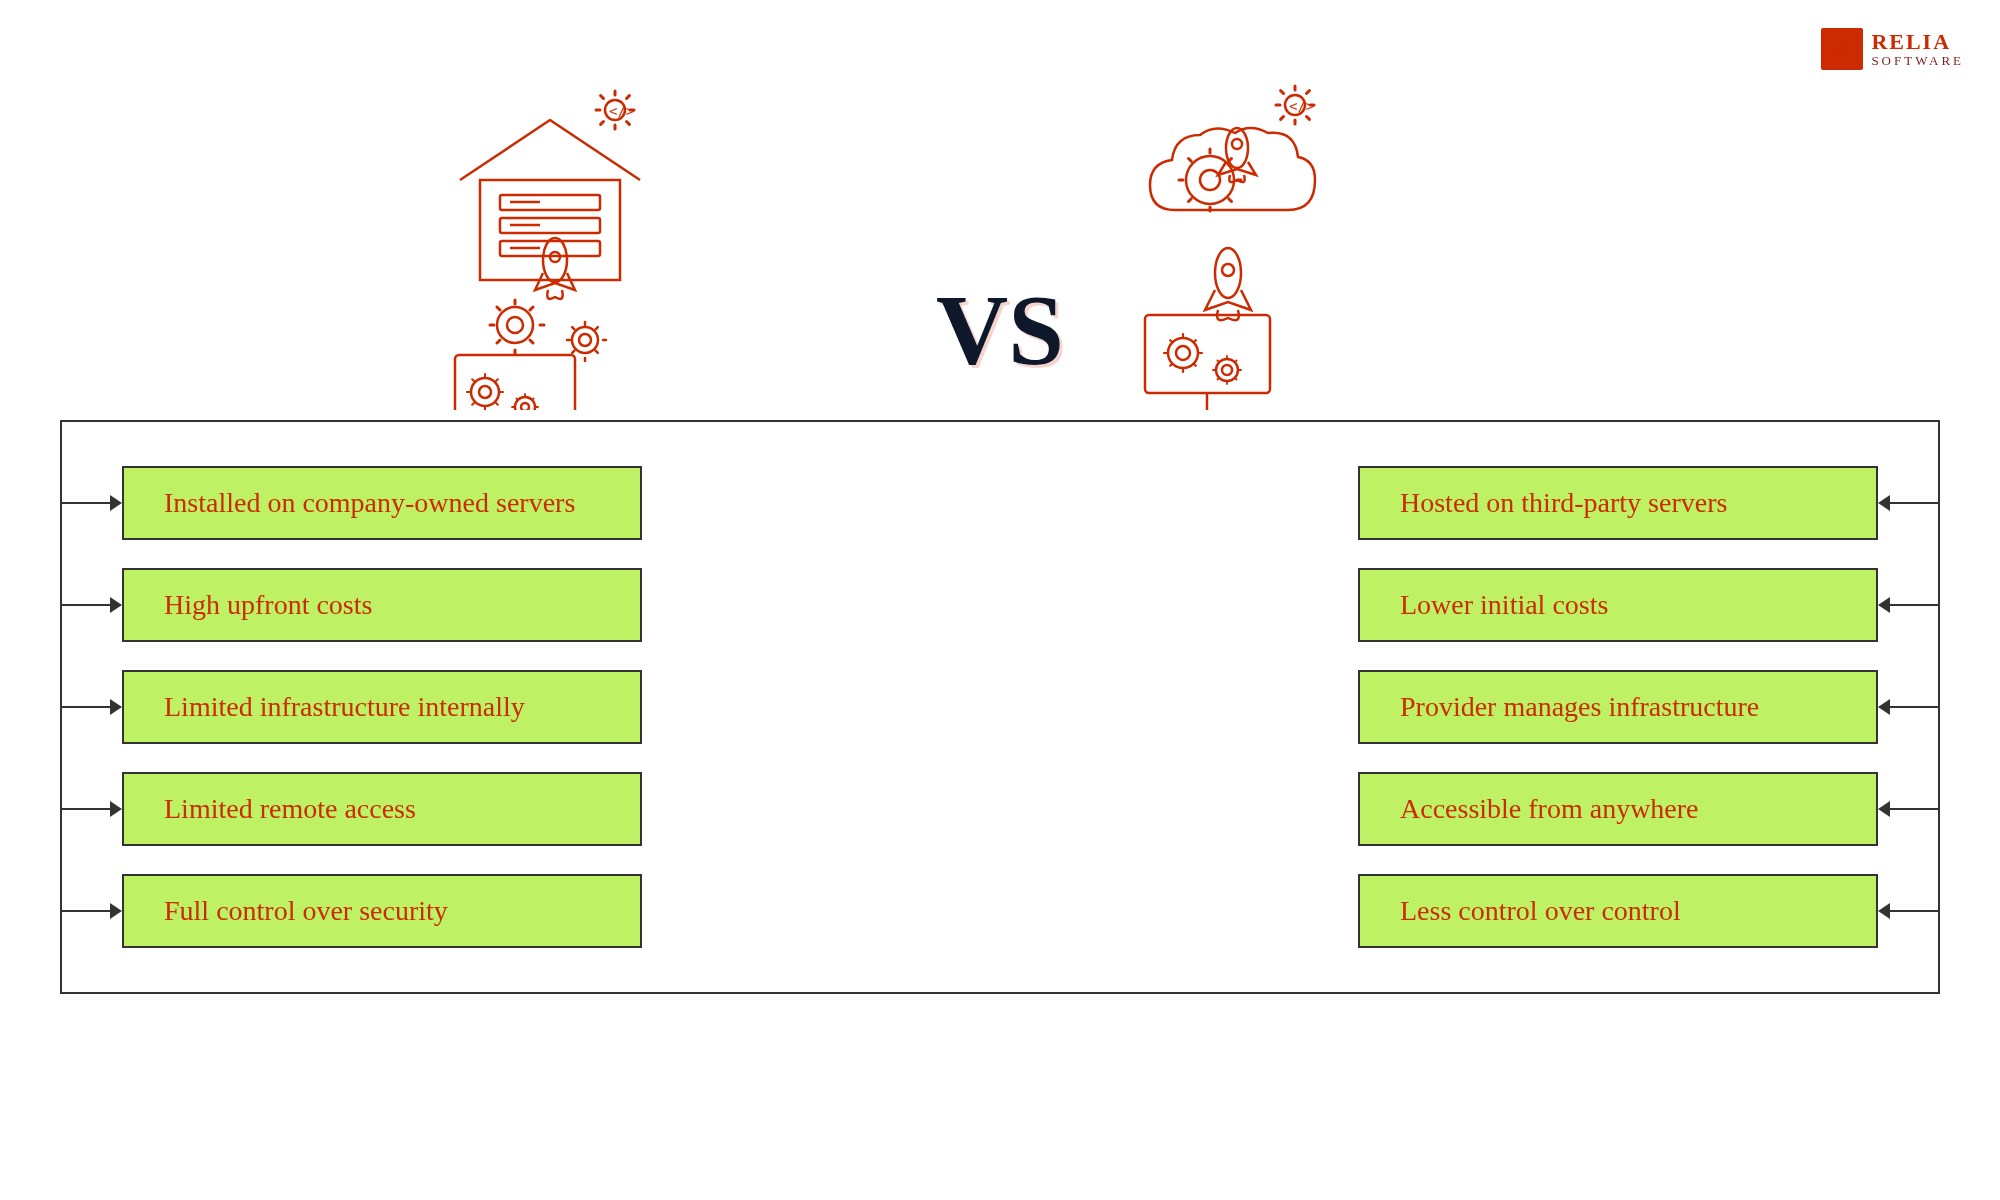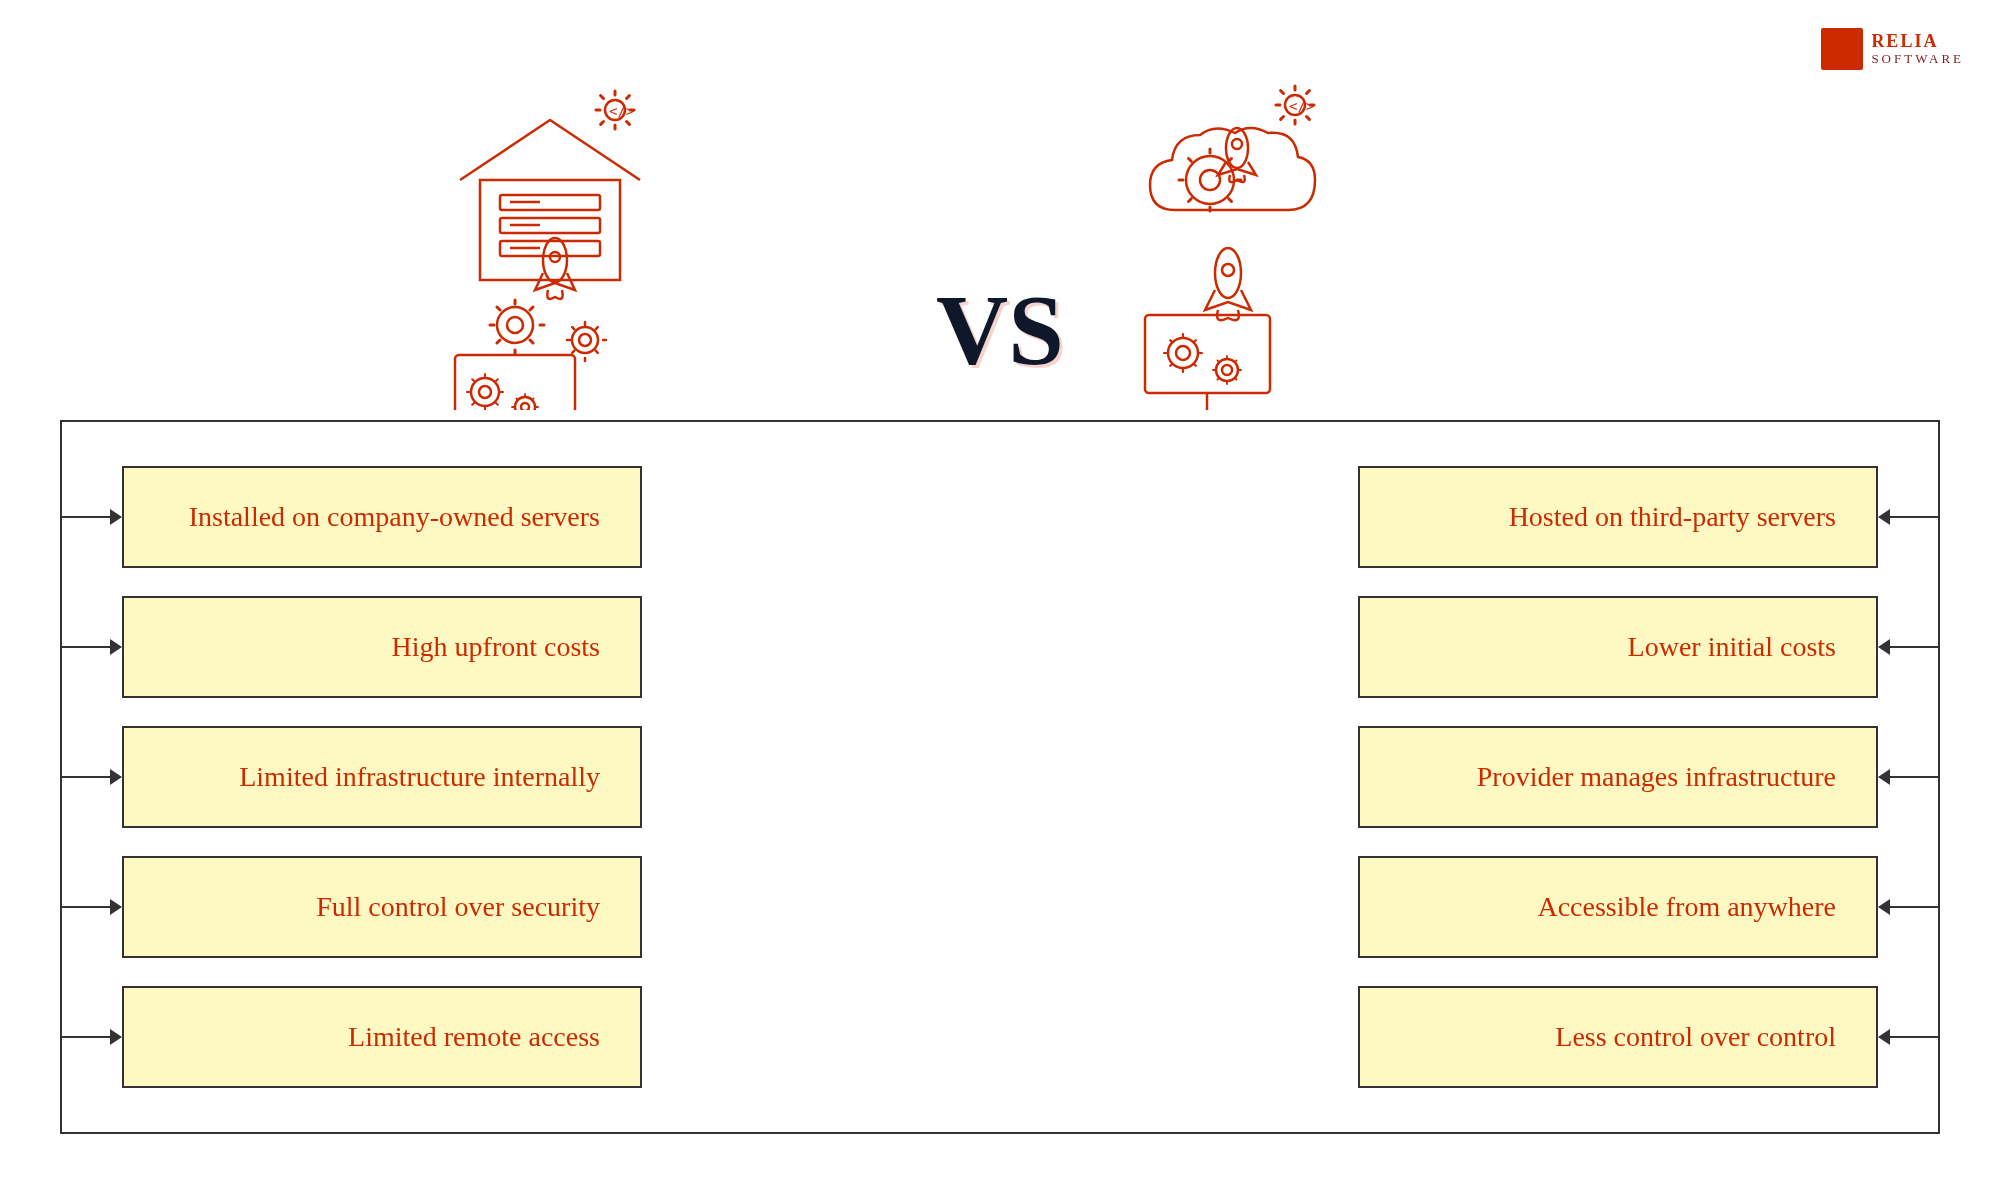--- a/index.html
+++ b/index.html
@@ -33,21 +33,21 @@
       font-size: 18px;
       font-weight: bold;
       border-radius: 2px;
     }
     .logo-text {
       display: flex;
       flex-direction: column;
       line-height: 1.1;
     }
     .logo-text .relia {
-      font-size: 18px;
+      font-size: 22px;
       font-weight: bold;
       color: #cc2a00;
       letter-spacing: 2px;
     }
     .logo-text .software {
       font-size: 13px;
       color: #7f1d1d;
       letter-spacing: 3px;
     }
 
@@ -194,26 +194,26 @@
     .arrowhead-left {
       width: 0;
       height: 0;
       border-top: 8px solid transparent;
       border-bottom: 8px solid transparent;
       border-right: 12px solid #333;
     }
 
     .item-box {
       border: 2px solid #333;
-      padding: 33px 40px;
+      padding: 19px 40px;
       font-size: 28px;
       color: #cc2a00;
-      text-align: right;
+      text-align: left;
       min-width: 520px;
-      background: #fef9c3;
+      background: #bef264;
     }
 
     
     svg {
       fill: none;
       stroke: #cc2a00;
       stroke-width: 2.5;
     }
 
   </style>
@@ -383,31 +383,31 @@
           <span>Limited infrastructure internally</span>
         </div>
       </div>
 
       <div class="row-item-left">
         <div class="arrow-left">
           <div class="connector-line-left"></div>
           <div class="arrowhead-right"></div>
         </div>
         <div class="item-box">
-          <span>Full control over security</span>
+          <span>Limited remote access</span>
         </div>
       </div>
 
       <div class="row-item-left">
         <div class="arrow-left">
           <div class="connector-line-left"></div>
           <div class="arrowhead-right"></div>
         </div>
         <div class="item-box">
-          <span>Limited remote access</span>
+          <span>Full control over security</span>
         </div>
       </div>
     </div>
 
     <div class="right-box">
 
       <div class="row-item-right">
         <div class="item-box">
           <span>Hosted on third-party servers</span>
         </div>

